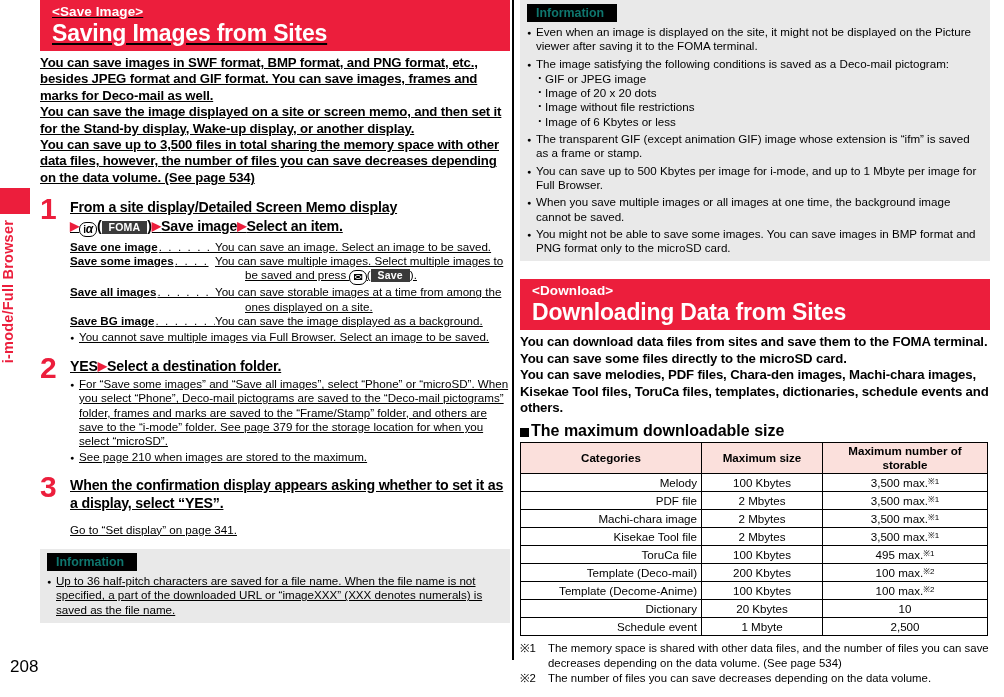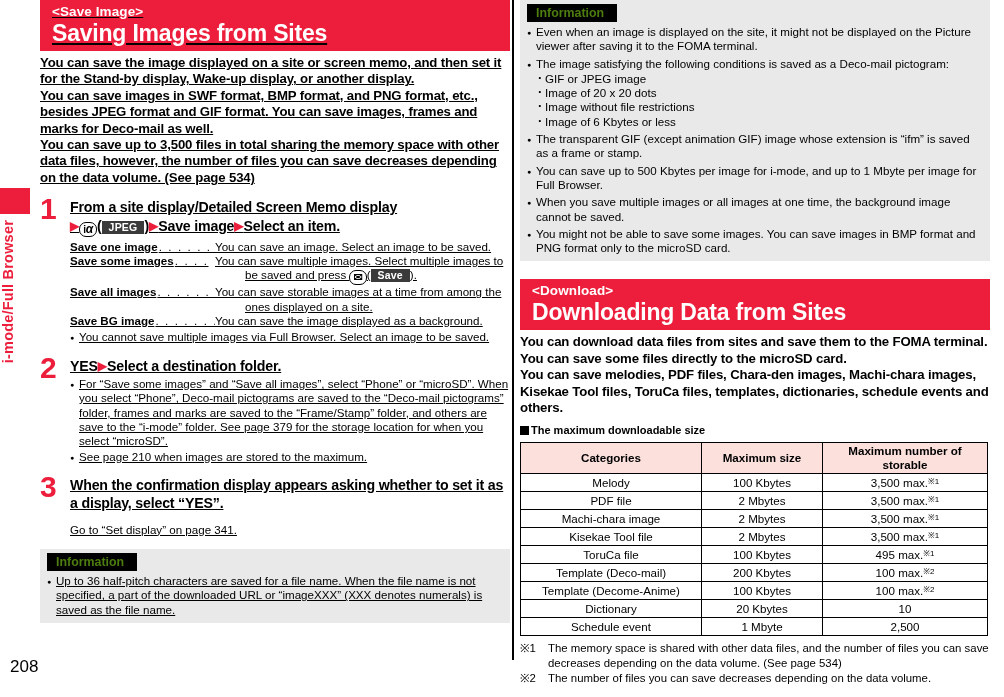--- a/index.html
+++ b/index.html
@@ -211,21 +211,21 @@
 
   
   .infobox {
     background: #e9e9e9;
     padding: 3px 7px 6px 7px;
     margin-top: 12px;
   }
   .info-badge {
     display: inline-block;
     background: #000000;
-    color: #4d7c0f;
+    color: #0f766e;
     font-size: 12.4px;
     font-weight: bold;
     line-height: 16px;
     padding: 1px 13px 1px 9px;
   }
   .infobox ul.bullets > li {
     font-size: 11.6px;
     line-height: 14.3px;
     margin-top: 3px;
   }
@@ -258,21 +258,21 @@
   ul.sublist > li:before {
     content: "\00B7";
     position: absolute;
     left: 2px; top: -1px;
     font-size: 13px;
     font-weight: bold;
   }
 
   
   .subhead {
-    font-size: 11px;
+    font-size: 16px;
     font-weight: bold;
     line-height: 15px;
     margin-top: 7px;
   }
   .subhead .sq {
     display: inline-block;
     width: 9px; height: 9px;
     background: #000;
     margin-right: 2px;
     vertical-align: -1px;
@@ -288,21 +288,21 @@
   table.dltable th, table.dltable td {
     border: 1px solid #000000;
     line-height: 14px;
     padding: 1px 4px;
   }
   table.dltable thead th {
     background: #fbe0dc;
     font-weight: bold;
     text-align: center;
   }
-  table.dltable td.cat { text-align: center; width: 172px; }
+  table.dltable td.cat { text-align: right; width: 172px; }
   table.dltable td.size { text-align: center; width: 112px; }
   table.dltable td.num { text-align: center; }
   sup.note {
     font-size: 8px;
     vertical-align: 3px;
   }
 
   
   .footnotes {
     margin-top: 5px;
@@ -332,30 +332,30 @@
   <div class="center-rule"></div>
 
   <div class="col-left">
 
     <div class="sec-header">
       <div class="kicker">&lt;Save Image&gt;</div>
       <div class="title">Saving Images from Sites</div>
     </div>
 
     <div class="intro">
+      <p>You can save images in SWF format, BMP format, and PNG format, etc., besides JPEG format and GIF format. You can save images, frames and marks for Deco-mail as well.</p>
       <p>You can save the image displayed on a site or screen memo, and then set it for the Stand-by display, Wake-up display, or another display.</p>
-      <p>You can save images in SWF format, BMP format, and PNG format, etc., besides JPEG format and GIF format. You can save images, frames and marks for Deco-mail as well.</p>
       <p>You can save up to 3,500 files in total sharing the memory space with other data files, however, the number of files you can save decreases depending on the data volume. (See page 534)</p>
     </div>
 
     <div class="step">
       <div class="step-num">1</div>
       <div class="step-head">
         <span>From a site display/Detailed Screen Memo display</span><br>
-        <span class="arrow">▶</span><span class="keyicon"><span class="ib">i</span><span class="alpha">α</span></span><span>(</span><span class="softkey">JPEG</span><span>)</span><span class="arrow">▶</span><span>Save image</span><span class="arrow">▶</span><span>Select an item.</span>
+        <span class="arrow">▶</span><span class="keyicon"><span class="ib">i</span><span class="alpha">α</span></span><span>(</span><span class="softkey">FOMA</span><span>)</span><span class="arrow">▶</span><span>Save image</span><span class="arrow">▶</span><span>Select an item.</span>
       </div>
 
       <div class="deflist">
         <div class="defrow">
           <span class="defterm">Save one image</span>
           <span class="defleader">. . . . . . .</span>
           <span class="defdesc">You can save an image. Select an image to be saved.</span>
         </div>
 
         <div class="defrow">

